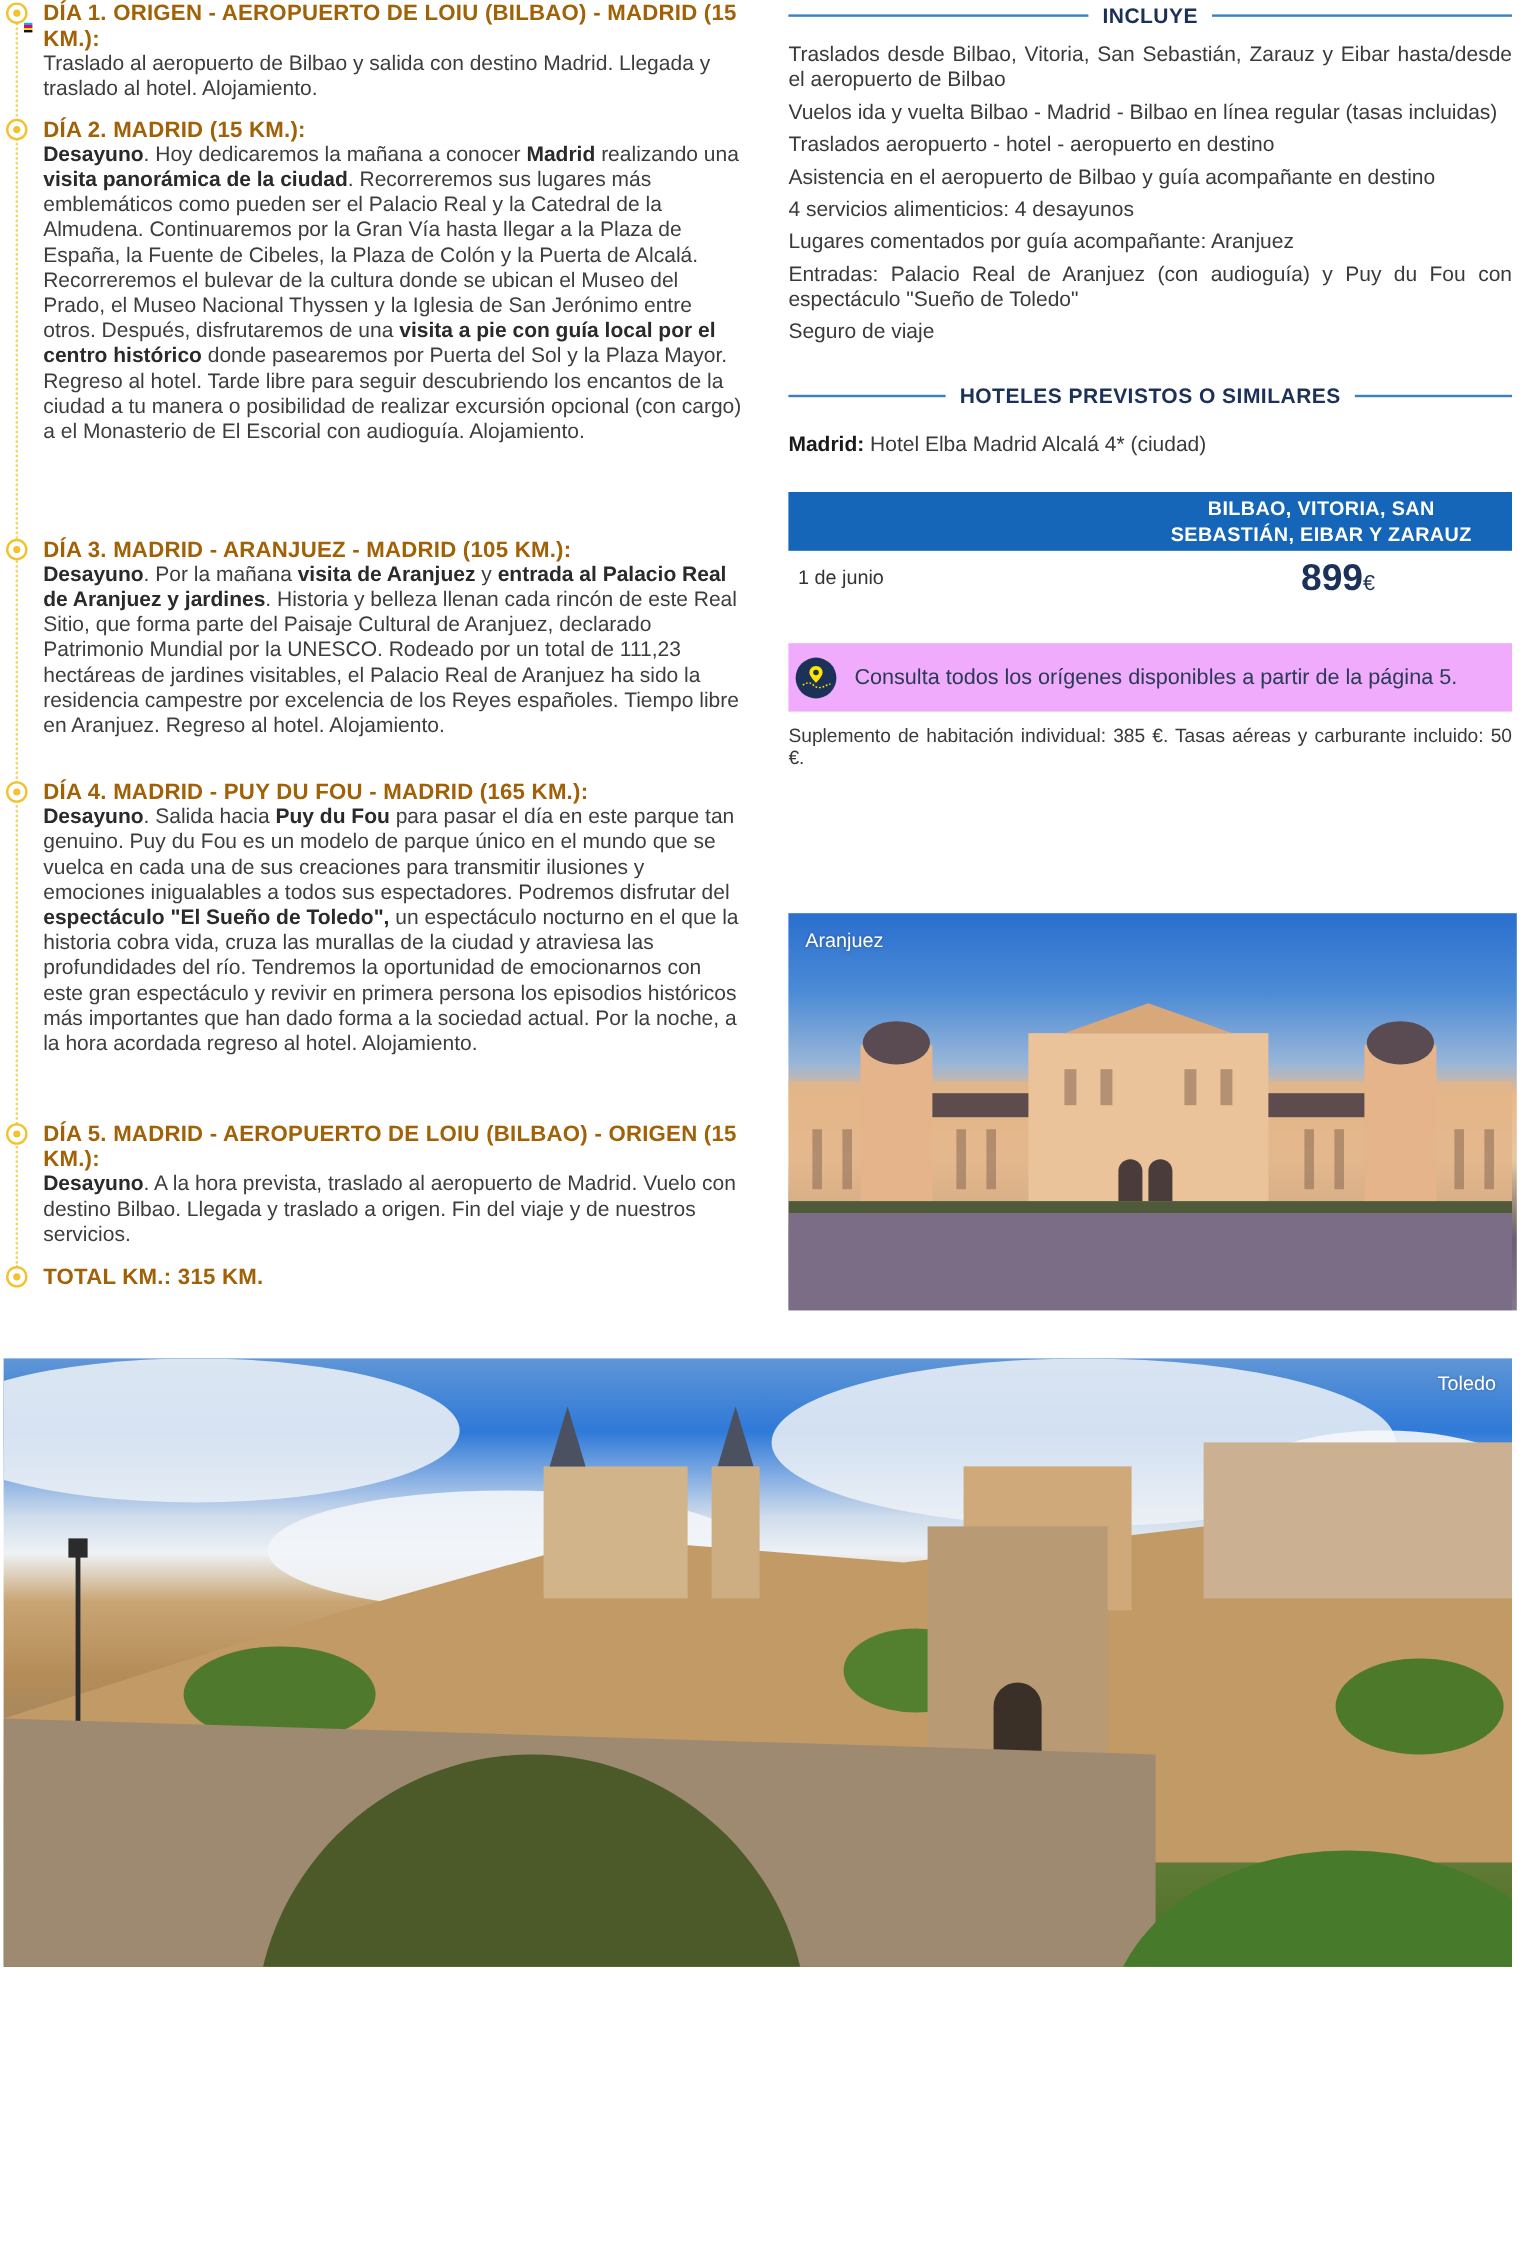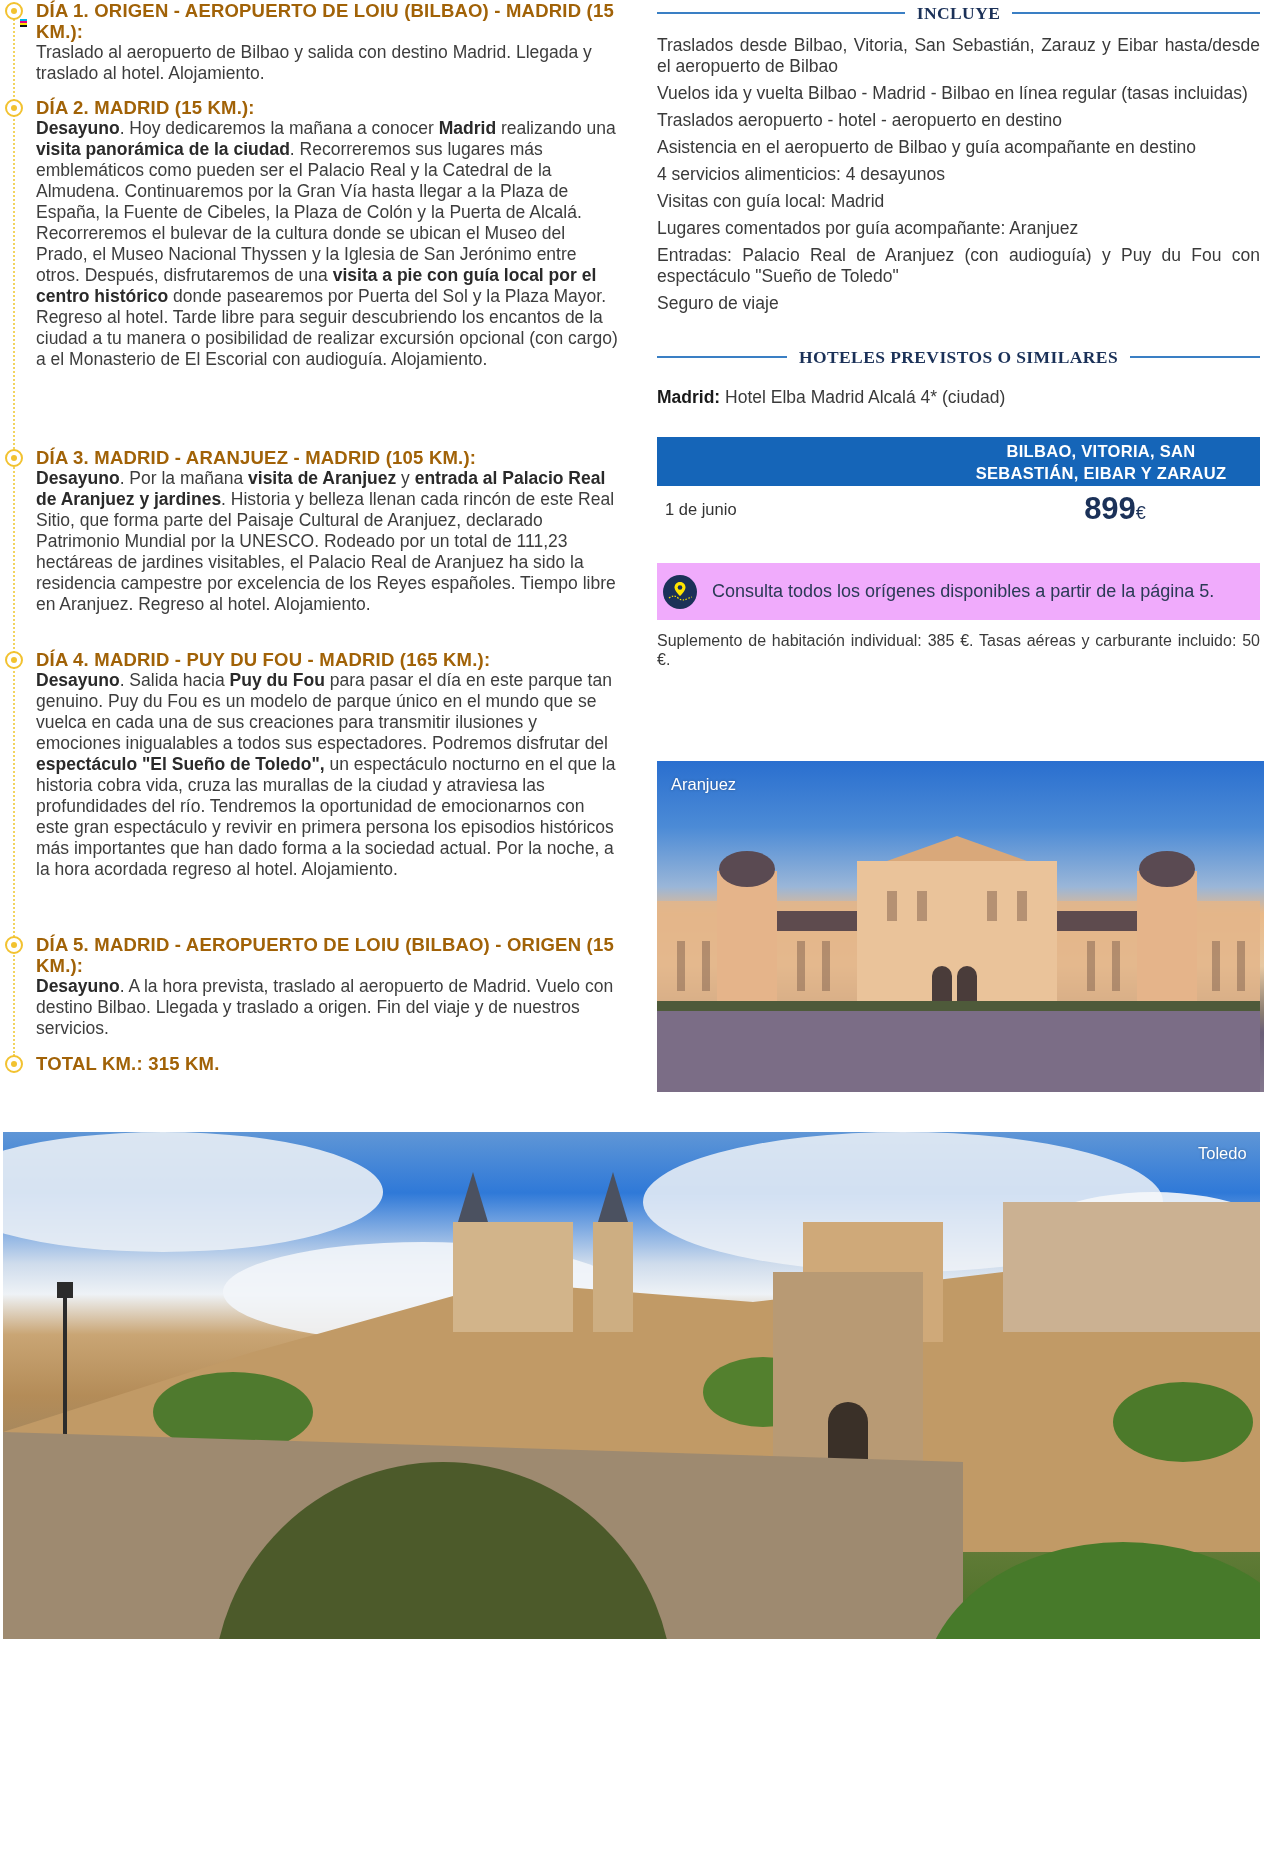--- a/index.html
+++ b/index.html
@@ -24,21 +24,21 @@
   .day-title {
     font-weight: bold; color: #a16207; font-size: 18.5px; line-height: 21px;
     letter-spacing: 0.2px;
   }
   .day-text { font-size: 17.5px; line-height: 21px; color: #3d3d3d; }
   .day-text b { color: #2a2a2a; font-weight: bold; }
 
   
   .right { position: absolute; left: 657px; top: 0; width: 603px; }
   .section-head {
-    display: flex; align-items: center; gap: 12px; height: 26px; font-family: Liberation Serif, serif;
+    display: flex; align-items: center; gap: 12px; height: 26px;
   }
   .section-head .rule { flex: 1; height: 0; border-top: 2px solid #3a7fc4; }
   .section-head .label {
     color: #1b3158; font-weight: bold; font-size: 17.5px; letter-spacing: 0.4px; white-space: nowrap;
   }
   .includes-list { margin-top: 9px; }
   .includes-list li {
     list-style: none; font-size: 17.5px; line-height: 21px; color: #3a3a3a;
     text-align: justify; margin-bottom: 6px;
   }
@@ -137,21 +137,20 @@
     <span class="rule"></span>
     <span class="label">INCLUYE</span>
     <span class="rule"></span>
   </div>
   <ul class="includes-list">
     <li>Traslados desde Bilbao, Vitoria, San Sebastián, Zarauz y Eibar hasta/desde el aeropuerto de Bilbao</li>
     <li>Vuelos ida y vuelta Bilbao - Madrid - Bilbao en línea regular (tasas incluidas)</li>
     <li>Traslados aeropuerto - hotel - aeropuerto en destino</li>
     <li>Asistencia en el aeropuerto de Bilbao y guía acompañante en destino</li>
     <li>4 servicios alimenticios: 4 desayunos</li>
-    <li>Visitas con guía local: Madrid</li>
     <li>Lugares comentados por guía acompañante: Aranjuez</li>
     <li>Entradas: Palacio Real de Aranjuez (con audioguía) y Puy du Fou con espectáculo "Sueño de Toledo"</li>
     <li>Seguro de viaje</li>
   </ul>
 
   <div class="section-head hotels-head">
     <span class="rule"></span>
     <span class="label">HOTELES PREVISTOS O SIMILARES</span>
     <span class="rule"></span>
   </div>

